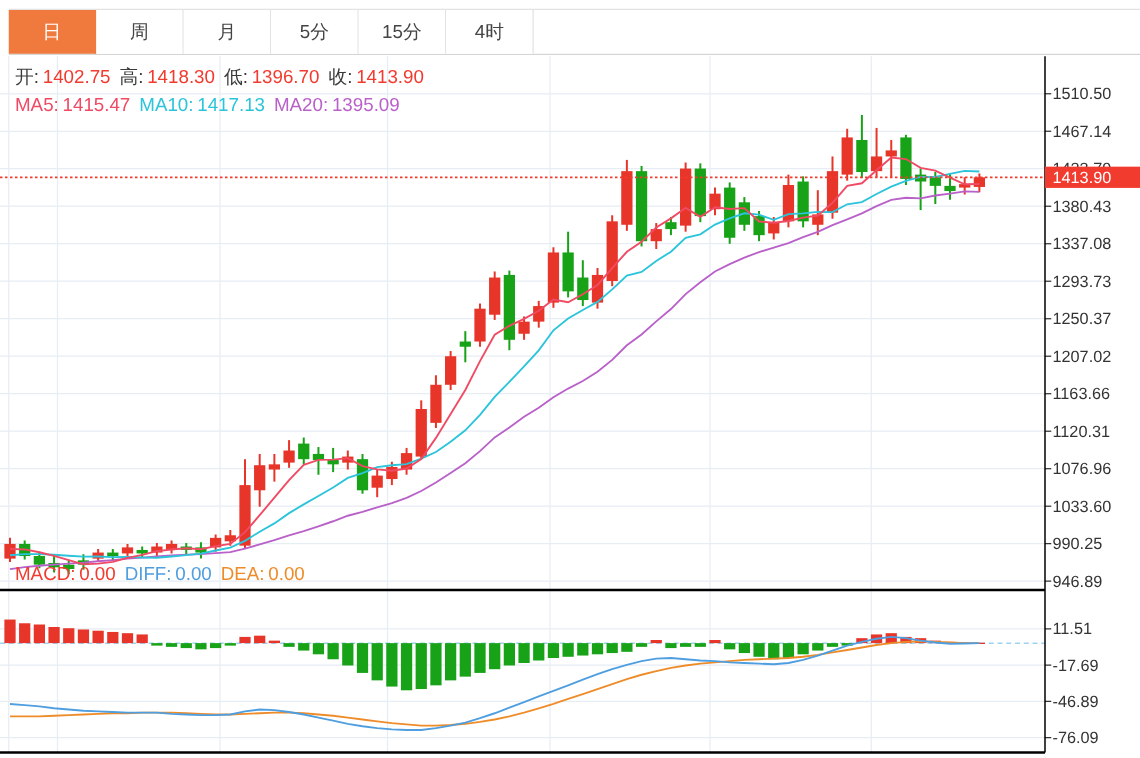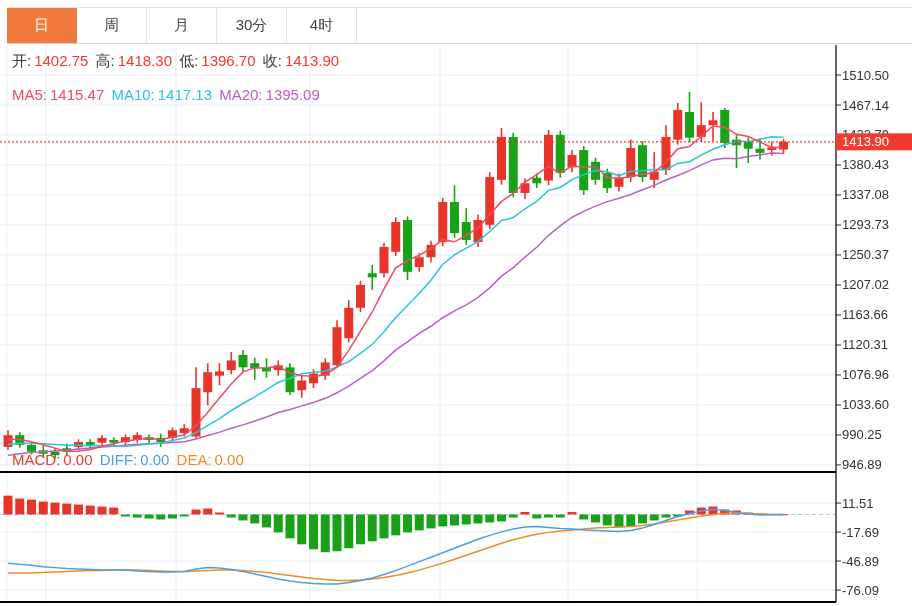--- a/index.html
+++ b/index.html
@@ -18,32 +18,33 @@
   .v-red{color:var(--red)} .v-ma5{color:var(--ma5)} .v-ma10{color:var(--ma10)} .v-ma20{color:var(--ma20)}
   .v-diff{color:var(--diff)} .v-dea{color:var(--dea)}
 </style>
 </head>
 <body style="--accent: #f0793e; --red: #f23b2f; --up: #e8352a; --down: #17a217; --ma5: #f04a64; --ma10: #2bc4da; --ma20: #b961c9; --diff: #4f9ee0; --dea: #ef8c2a; --grid: #e7edf4; --zero_dash: #9fd2ef; --axis_text: #333333; --black: #000000;">
 
 <div class="toolbar">
     <div class="tab active">日</div>
     <div class="tab">周</div>
     <div class="tab">月</div>
-    <div class="tab">30分</div>
+    <div class="tab">5分</div>
+    <div class="tab">15分</div>
     <div class="tab">4时</div>
   </div>
 
 <div class="inforow" style="top:52px">
   <span class="lab">开:</span><span class="v-red gap">1402.75</span>
   <span class="lab">高:</span><span class="v-red gap">1418.30</span>
   <span class="lab">低:</span><span class="v-red gap">1396.70</span>
   <span class="lab">收:</span><span class="v-red">1413.90</span>
 </div>
 
-<div class="inforow" style="top:86px">
+<div class="inforow" style="top:76px">
   <span class="v-ma5">MA5:</span><span class="v-ma5 gap">1415.47</span>
   <span class="v-ma10">MA10:</span><span class="v-ma10 gap">1417.13</span>
   <span class="v-ma20">MA20:</span><span class="v-ma20">1395.09</span>
 </div>
 
 <div class="inforow" style="top:451px">
   <span class="v-red">MACD:</span><span class="v-red gap">0.00</span>
   <span class="v-diff">DIFF:</span><span class="v-diff gap">0.00</span>
   <span class="v-dea">DEA:</span><span class="v-dea">0.00</span>
 </div>

